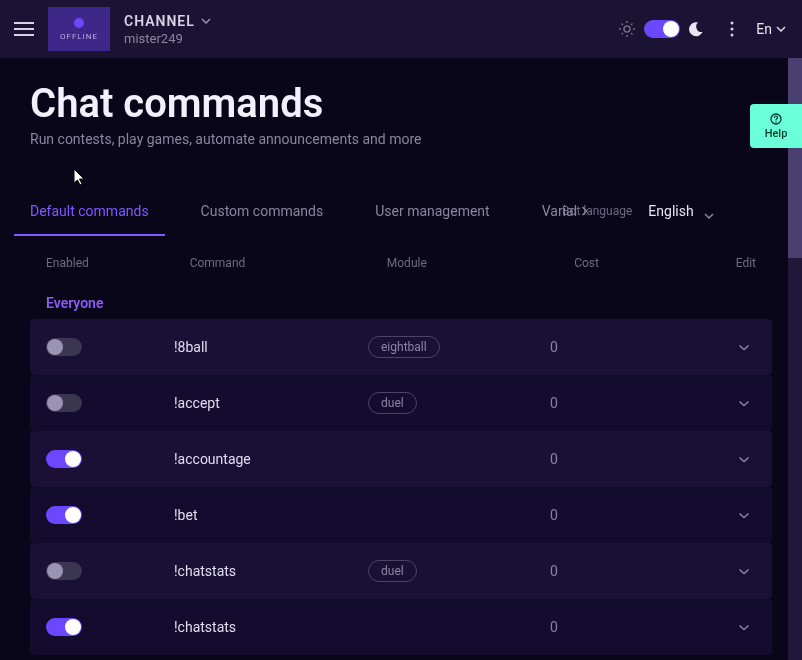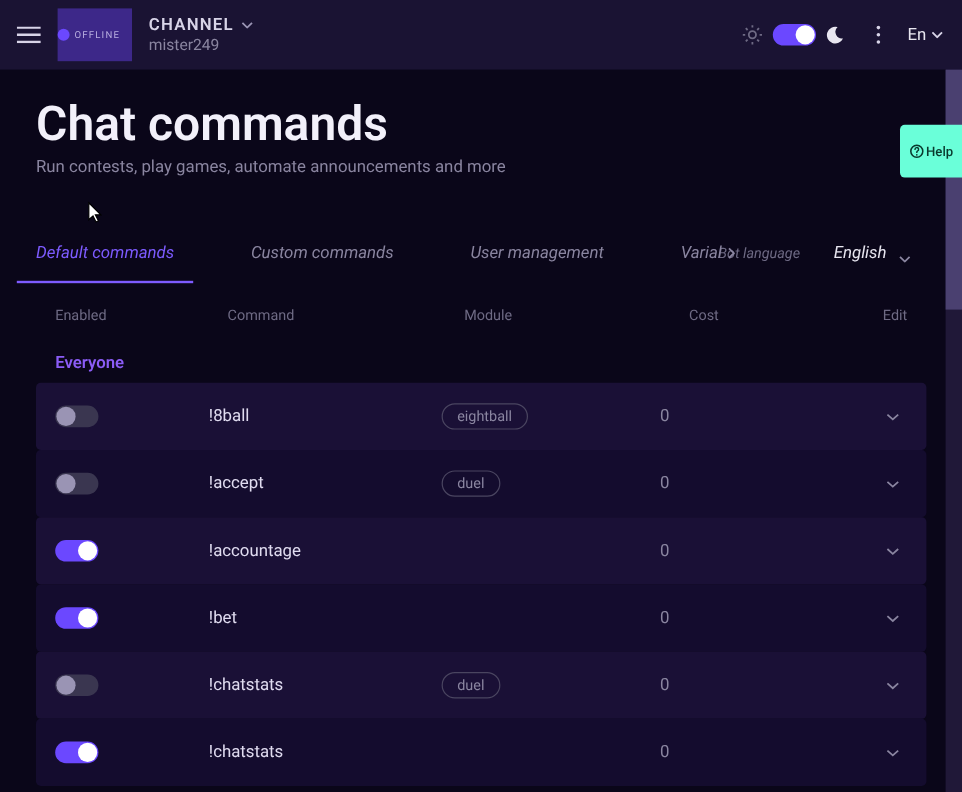--- a/index.html
+++ b/index.html
@@ -38,21 +38,21 @@
     padding:0 8px 0 0;
   }
   .hamburger{
     width:48px;height:58px;
     display:flex;align-items:center;justify-content:center;
     cursor:pointer;
   }
   .channel-badge{
     width:62px;height:44px;
     background:#3d2889;
-    display:flex;flex-direction:row;align-items:center;justify-content:flex-start;
+    display:flex;flex-direction:column;align-items:center;justify-content:center;
     gap:4px;
   }
   .channel-dot{width:10px;height:10px;border-radius:50%;background:#6b48ff;}
   .channel-status{font-size:8px;letter-spacing:1px;color:#b8aee0;}
   .channel-info{
     display:flex;flex-direction:column;justify-content:center;
     margin-left:14px;gap:2px;
   }
   .channel-label{
     display:flex;align-items:center;gap:6px;
@@ -74,21 +74,21 @@
   .kebab{width:32px;display:flex;align-items:center;justify-content:center;cursor:pointer;}
   .lang{
     display:flex;align-items:center;gap:4px;margin-left:8px;margin-right:8px;
     font-size:14px;color:var(--text);cursor:pointer;
   }
   
   .help-tab{
     position:absolute;right:0;top:104px;
     background:var(--help-bg);color:var(--help-text);
     width:52px;height:44px;border-top-left-radius:4px;border-bottom-left-radius:4px;
-    display:flex;flex-direction:row;align-items:center;justify-content:center;
+    display:flex;flex-direction:column;align-items:center;justify-content:center;
     font-size:11px;font-weight:500;cursor:pointer;gap:2px;
   }
   
   .scrollbar-track{
     position:absolute;right:0;top:58px;width:14px;height:602px;
     background:#201838;
   }
   .scrollbar-thumb{
     position:absolute;right:0;top:58px;width:14px;height:200px;
     background:#4a4070;cursor:pointer;
@@ -100,23 +100,22 @@
     overflow:hidden;
   }
   .page-title{
     font-size:40px;font-weight:600;margin:0 0 4px 0;color:#f2f0fa;
   }
   .page-sub{
     font-size:14px;color:var(--text-dim);margin:0 0 40px 0;
   }
   
   .tabs-row{
-    display:flex;align-items:center;gap:16px;position:relative;height:48px;
+    display:flex;align-items:center;gap:4px;position:relative;height:48px;
     border-bottom:1px solid transparent;
-    font-style:italic;
   }
   .tab{
     padding:0 0;margin-right:48px;font-size:14px;color:var(--text-dim);
     cursor:pointer;height:48px;display:flex;align-items:center;
     position:relative;
   }
   .tab.active{color:var(--purple-accent);}
   .tab.active::after{
     content:"";position:absolute;bottom:-1px;left:-16px;right:-16px;height:2px;
     background:var(--purple-accent);

